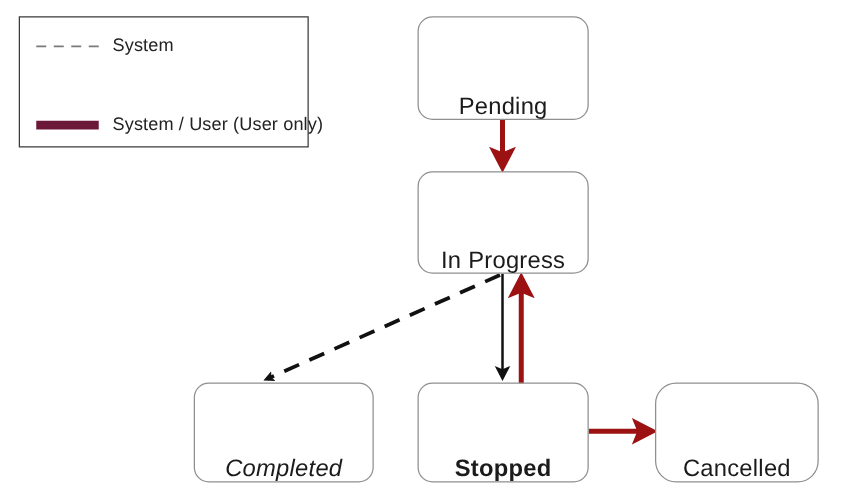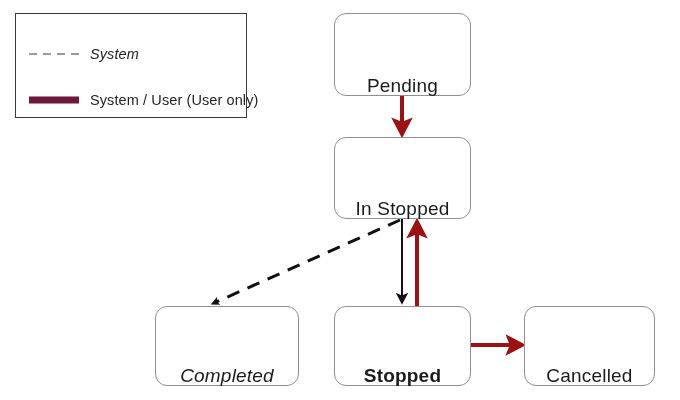--- a/index.html
+++ b/index.html
@@ -33,21 +33,21 @@
     color: #1b1b1b;
     letter-spacing: 0.2px;
     line-height: 1;
     white-space: nowrap;
   }
 
   #node-pending    { left: 334px; top: 13px;  width: 137px; height: 83px; }
   #node-inprogress { left: 334px; top: 137px; width: 137px; height: 82px; }
   #node-completed  { left: 155px; top: 306px; width: 144px; height: 80px; font-style: italic; }
   #node-stopped    { left: 334px; top: 306px; width: 137px; height: 80px; font-weight: bold; }
-  #node-cancelled  { left: 524px; top: 306px; width: 131px; height: 80px; }
+  #node-cancelled  { left: 524px; top: 306px; width: 131px; height: 80px; border-radius: 17px; }
 
   
   #edges {
     position: absolute;
     left: 0;
     top: 0;
     width: 680px;
     height: 400px;
     z-index: 1;
   }
@@ -65,21 +65,21 @@
     z-index: 4;
   }
   .legend-row {
     position: absolute;
     left: 0;
     width: 232px;
     height: 26px;
     display: flex;
     align-items: center;
   }
-  #legend-row-0 { top: 27px; font-style: italic; }
+  #legend-row-0 { top: 10px; }
   #legend-row-1 { top: 42px; }
   #legend-row-2 { top: 73px; }
 
   .legend-swatch {
     position: relative;
     width: 52px;
     height: 14px;
     margin-left: 12px;
     margin-right: 10px;
     flex: 0 0 52px;
@@ -120,21 +120,21 @@
     <line x1="417" y1="307" x2="417" y2="225" stroke="#9c1111" stroke-width="4" marker-end="url(#ah-red)"></line>
 
     <line x1="471" y1="345" x2="519" y2="345" stroke="#9c1111" stroke-width="4" marker-end="url(#ah-red)"></line>
   </svg>
 
   <div class="state-node" id="node-pending">
     <span class="state-label">Pending</span>
   </div>
 
   <div class="state-node" id="node-inprogress">
-    <span class="state-label">In Stopped</span>
+    <span class="state-label">In Progress</span>
   </div>
 
   <div class="state-node" id="node-completed">
     <span class="state-label">Completed</span>
   </div>
 
   <div class="state-node" id="node-stopped">
     <span class="state-label">Stopped</span>
   </div>
 

